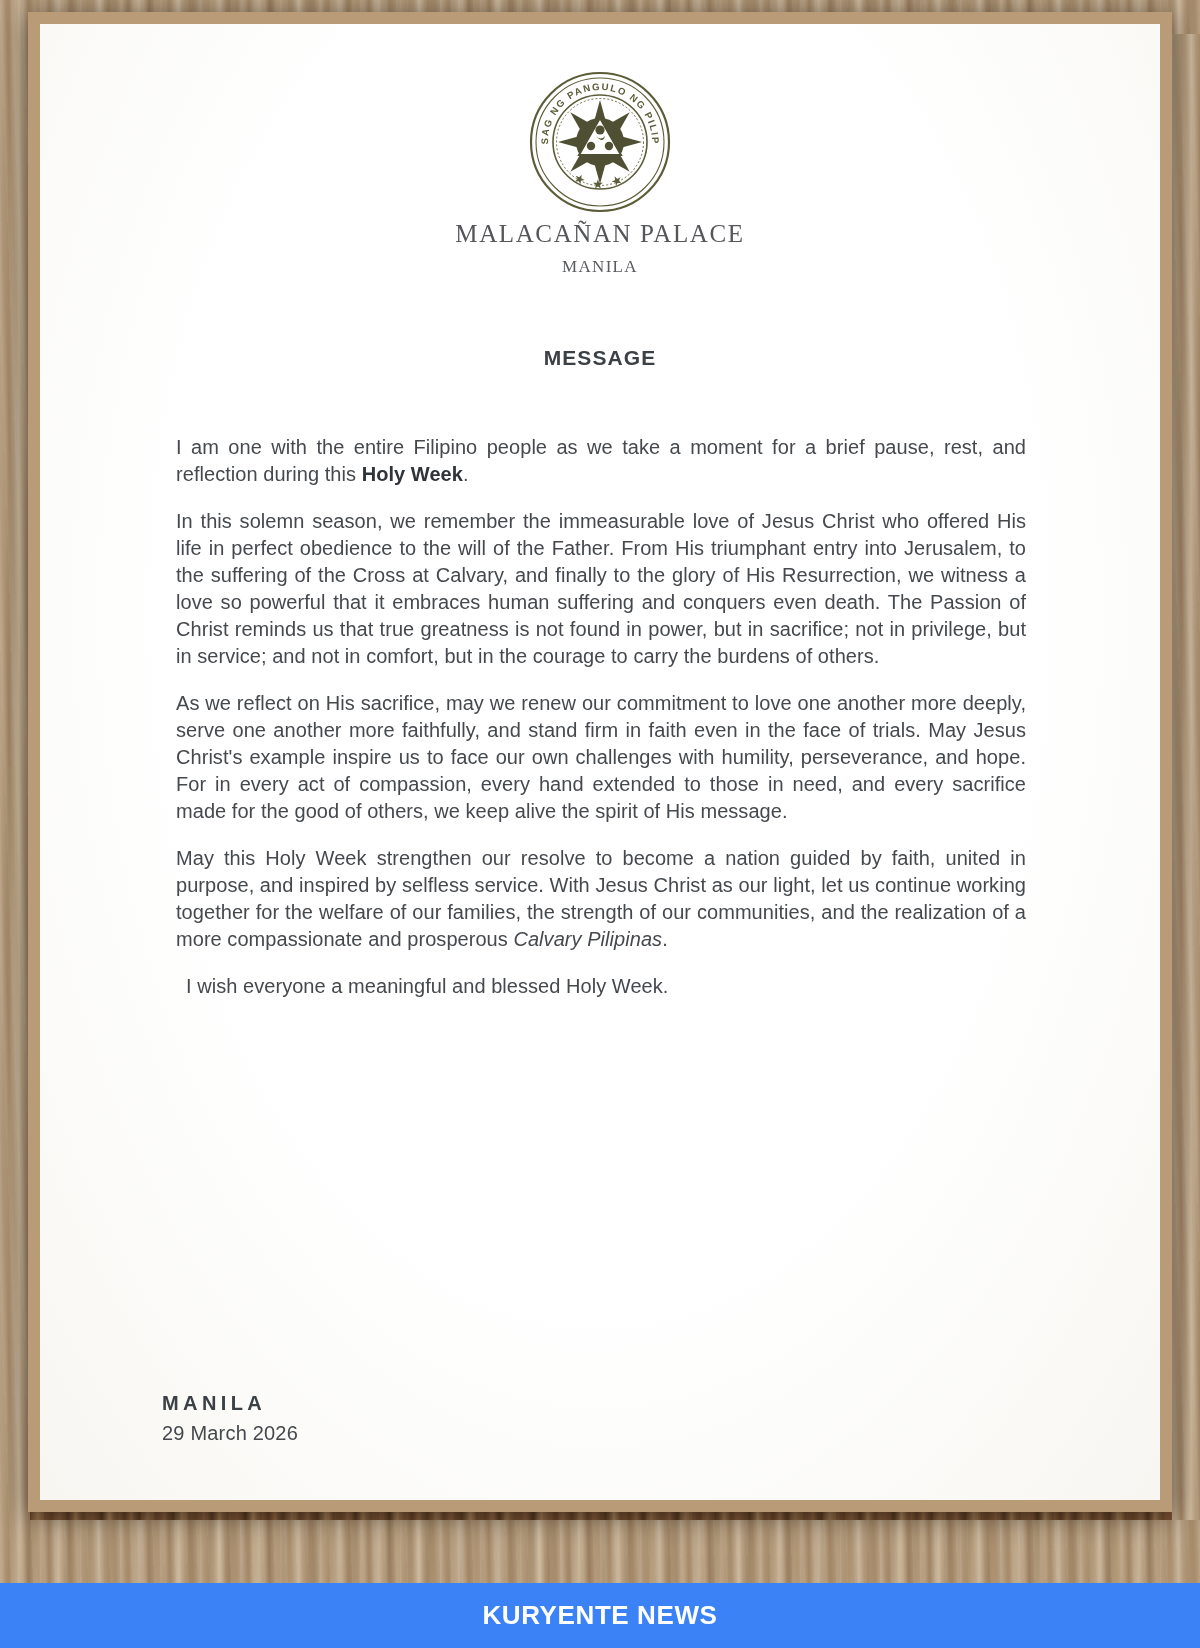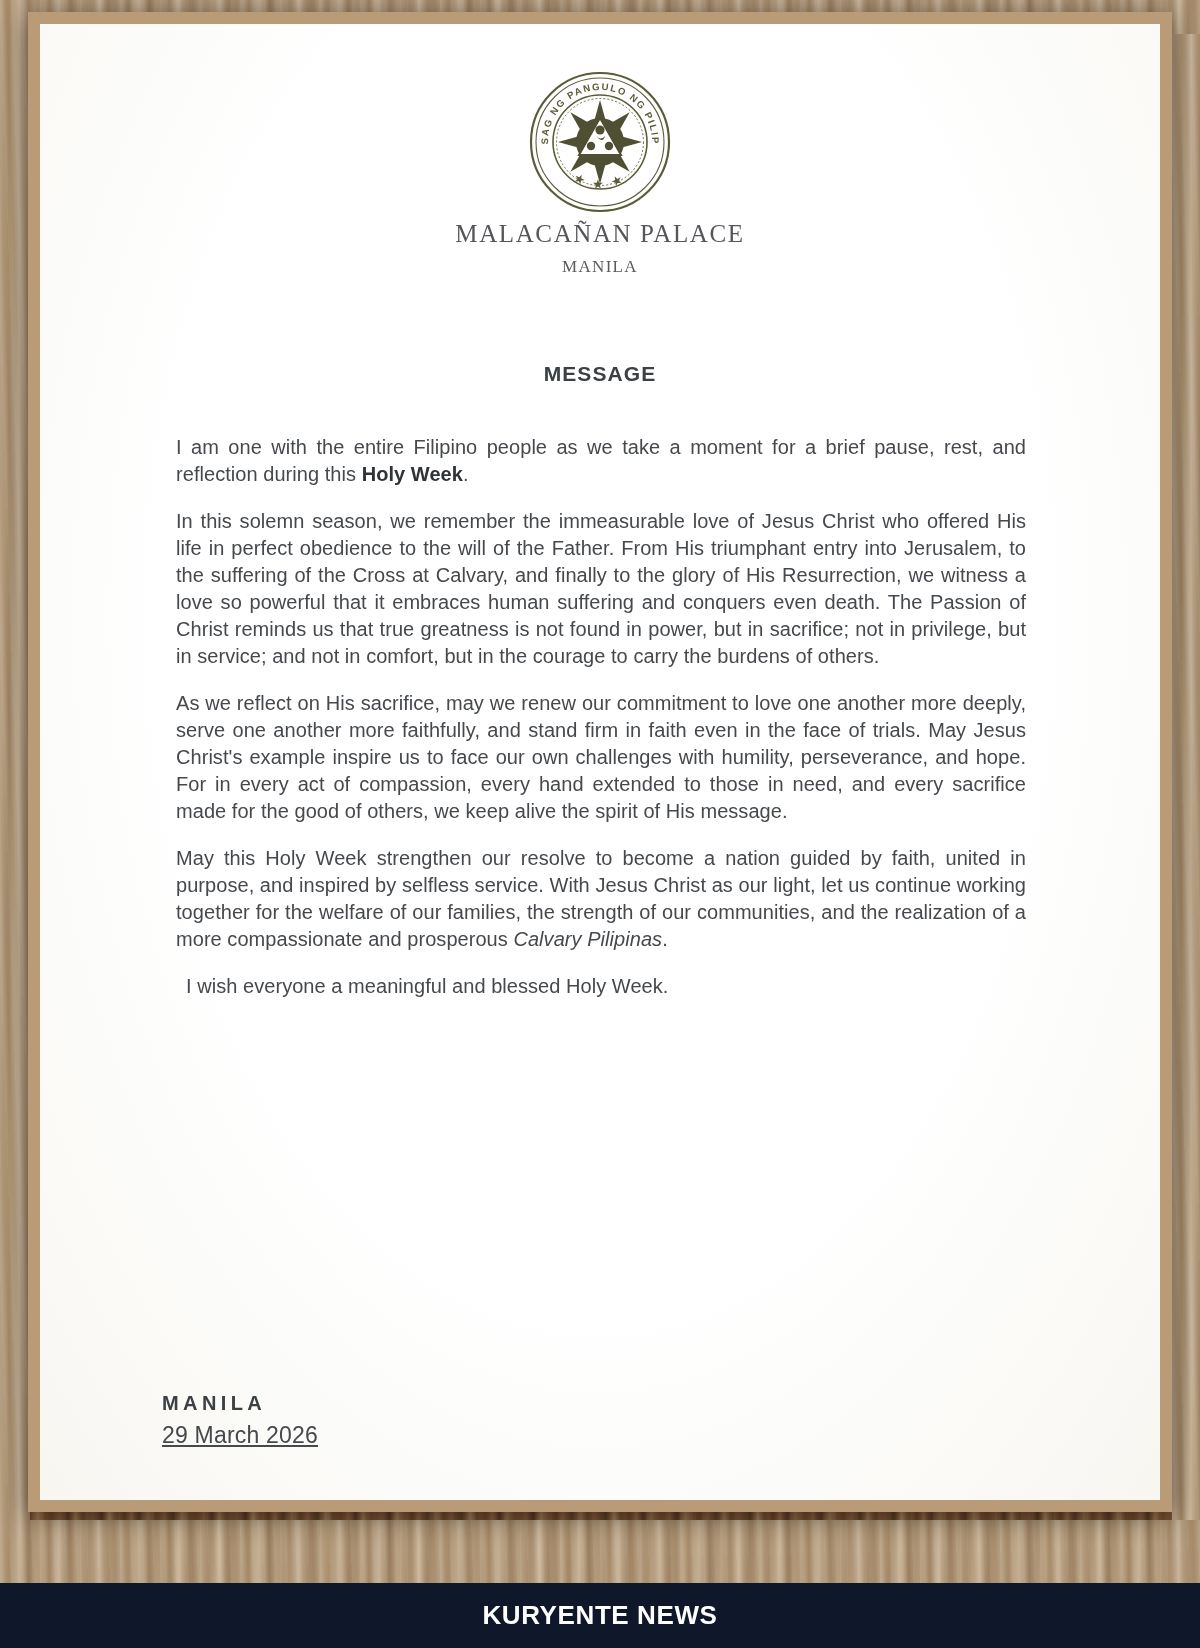--- a/index.html
+++ b/index.html
@@ -107,21 +107,21 @@
     font-size: 17px;
     letter-spacing: 1.3px;
     color: #5a5b5f;
     margin-top: 9px;
   }
 
   
   #doc-title {
     position: absolute;
     left: 0; right: 0;
-    top: 338px;
+    top: 322px;
     text-align: center;
     font-size: 21px;
     font-weight: bold;
     letter-spacing: 1.1px;
     color: #3b4045;
   }
 
   #body-copy {
     position: absolute;
     left: 136px;
@@ -190,34 +190,33 @@
     top: 1368px;
   }
   #place-line {
     font-size: 20px;
     font-weight: bold;
     letter-spacing: 4.4px;
     color: #3b4045;
   }
   #date-line {
     margin-top: 7px;
-    font-size: 23px;
+    font-size: 20px;
     color: #45494d;
     letter-spacing: 0.2px;
-    text-decoration: underline;
   }
 
   
   #news-banner {
     position: absolute;
     left: 0;
     top: 1583px;
     width: 1200px;
     height: 65px;
-    background: #0f172a;
+    background: #3b82f6;
     display: flex;
     align-items: center;
     justify-content: center;
   }
   #news-banner-text {
     color: #ffffff;
     font-size: 26px;
     font-weight: bold;
     letter-spacing: 0.6px;
   }

